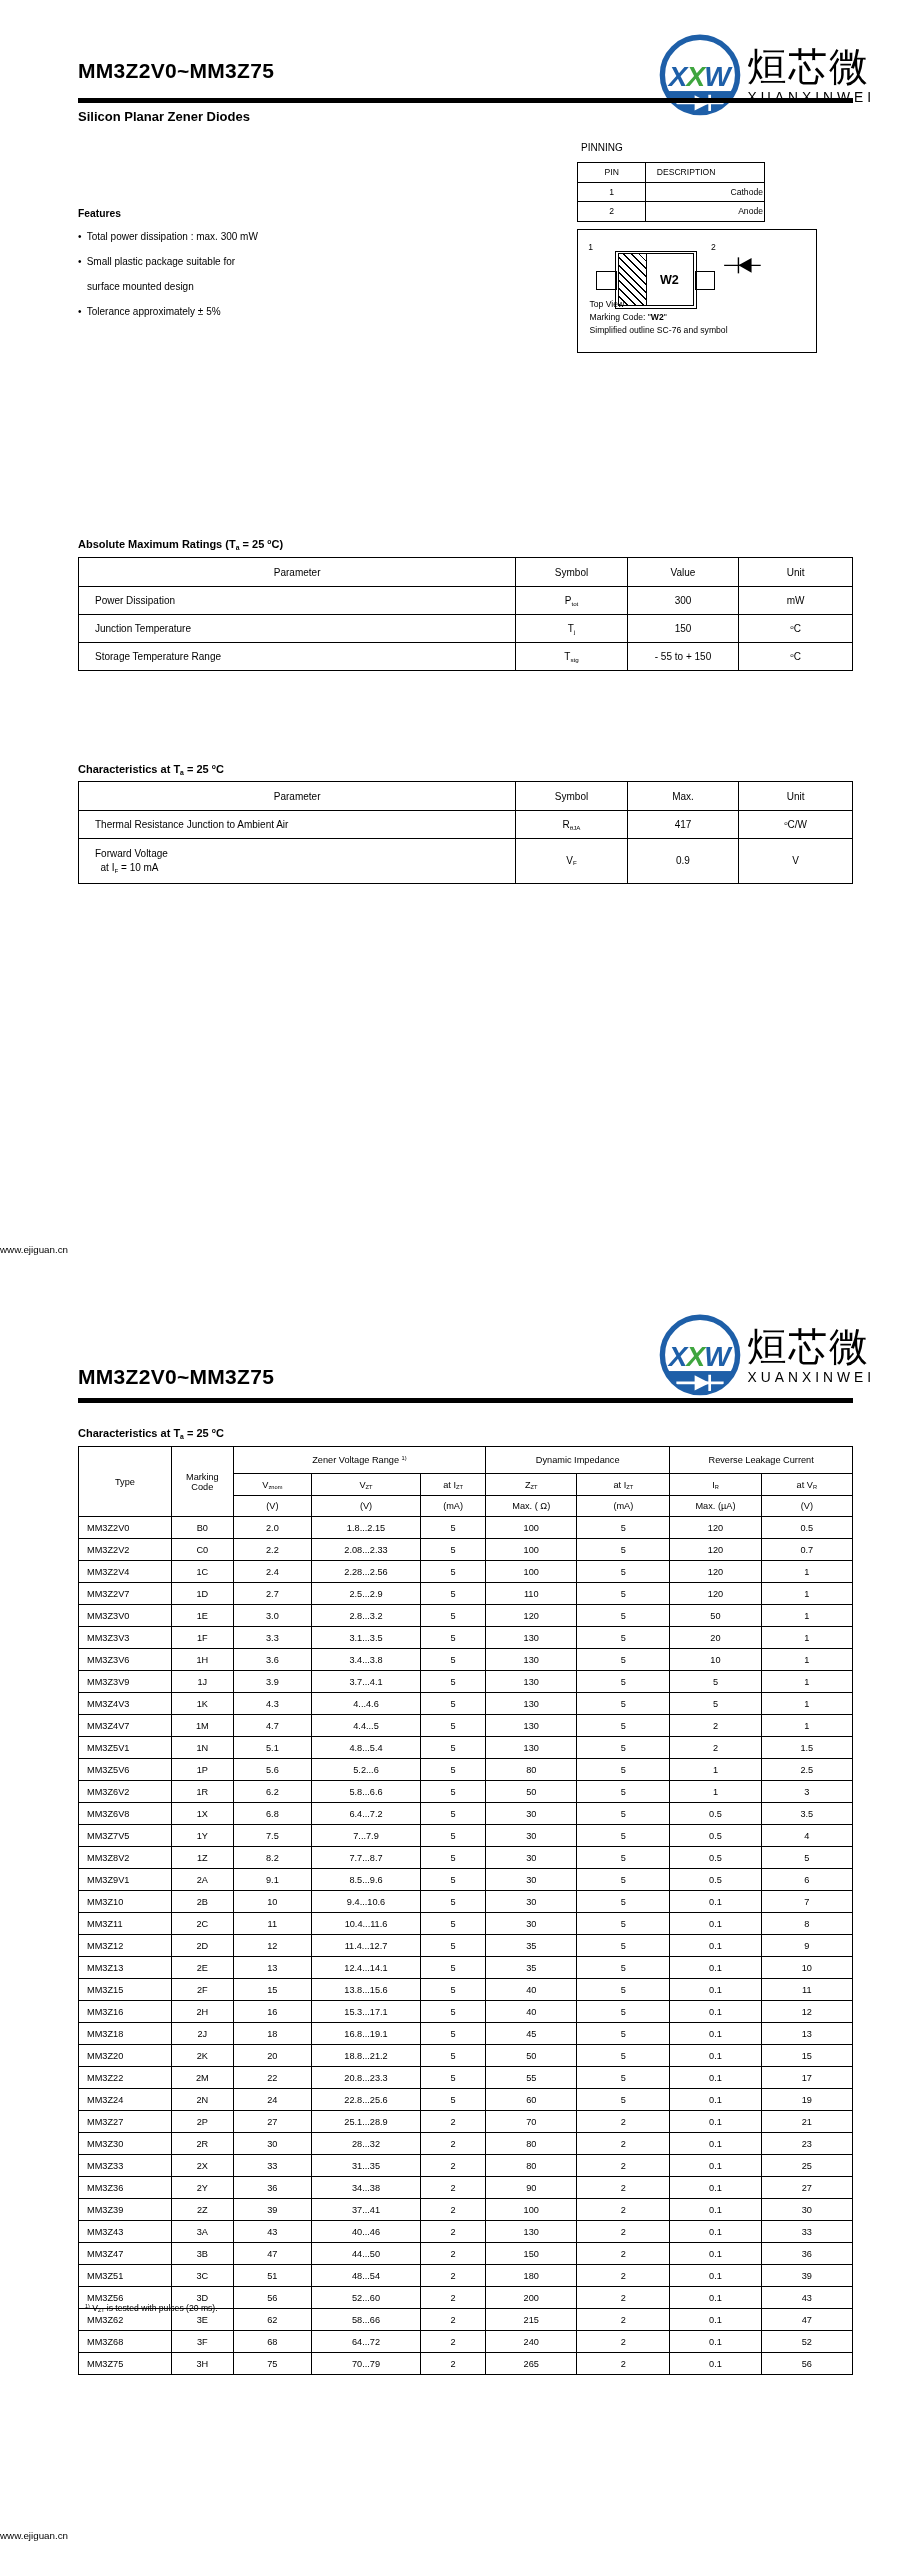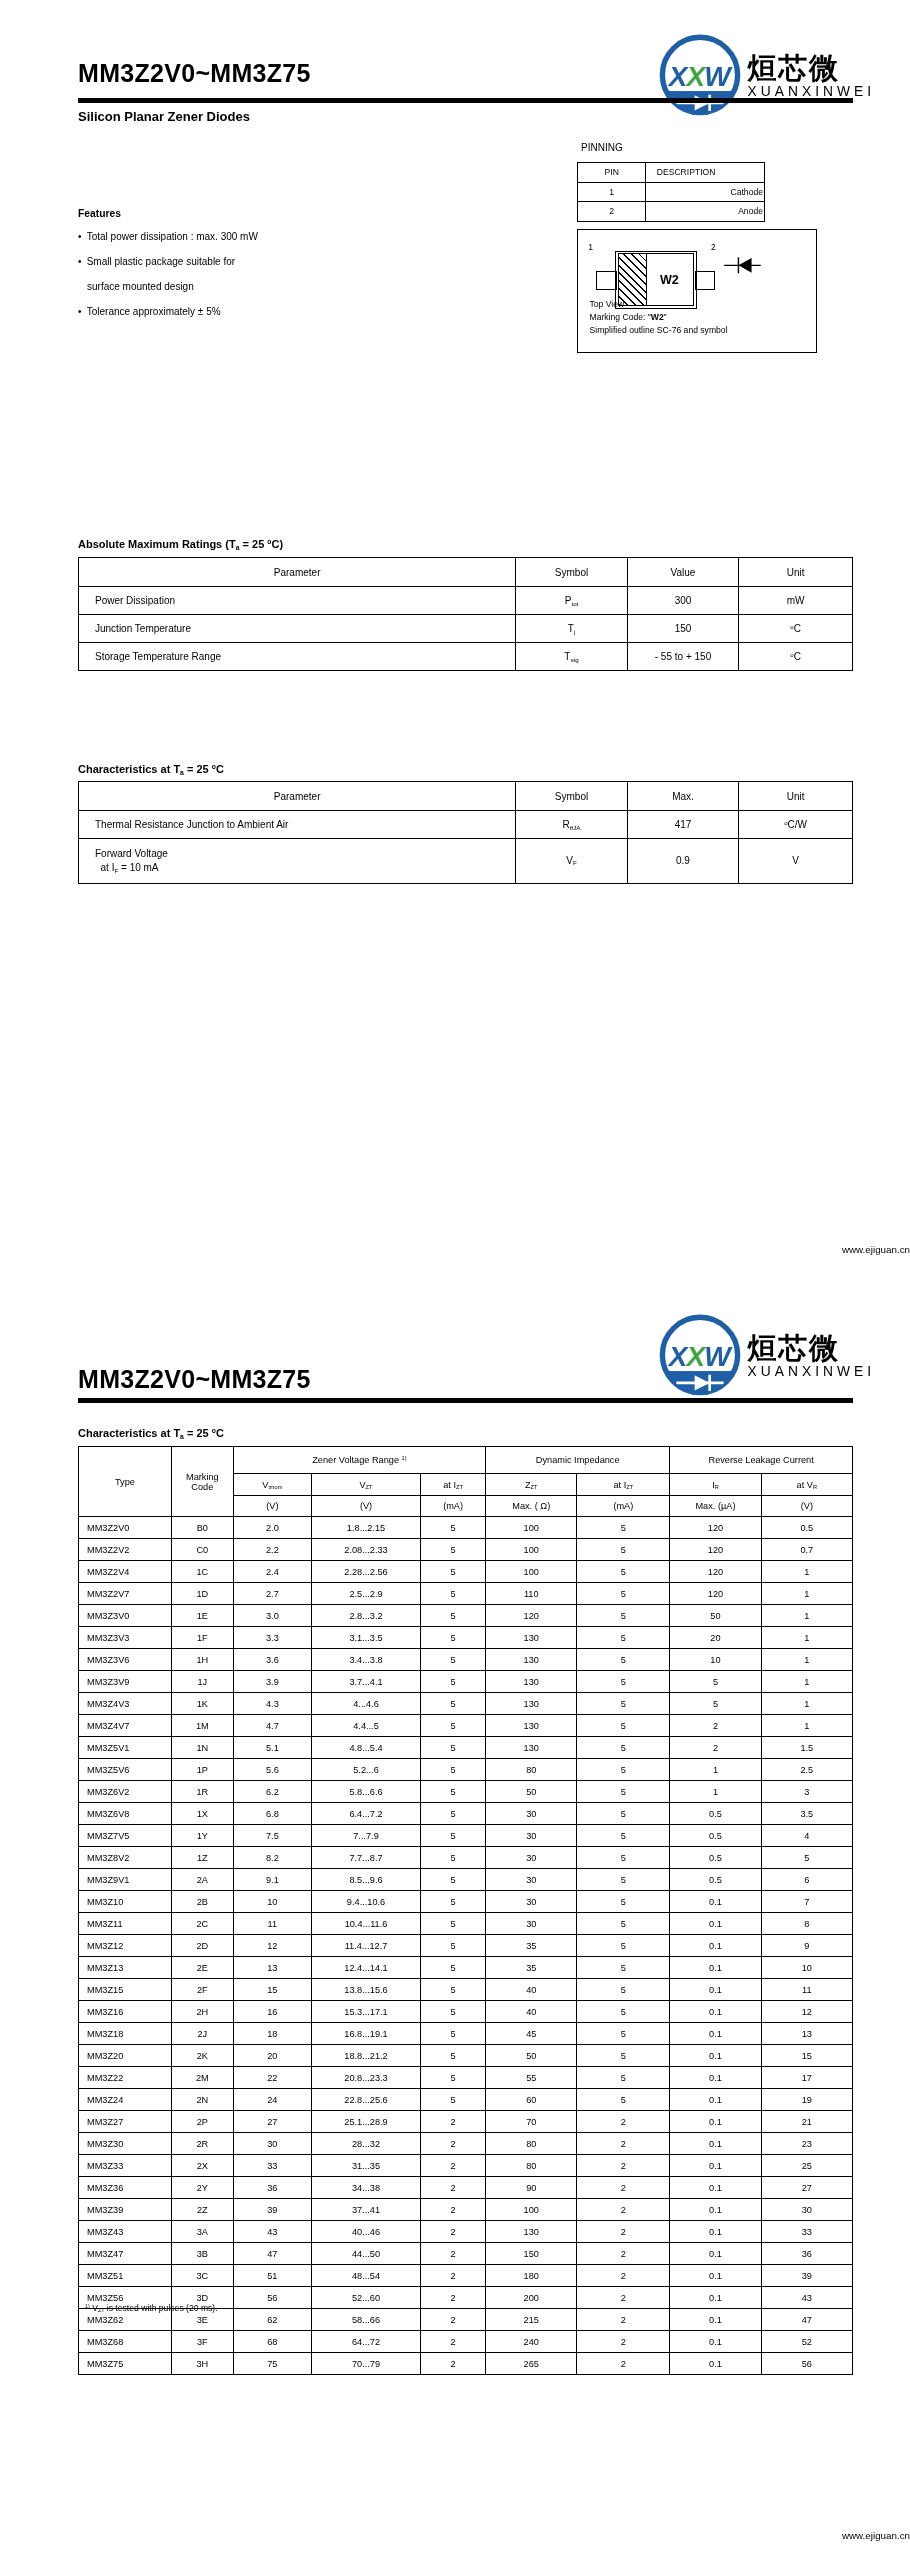--- a/index.html
+++ b/index.html
@@ -3,32 +3,32 @@
 <meta charset="utf-8">
 <style>
   html,body{margin:0;padding:0;background:#fff;}
   .sheet{position:relative;width:910px;height:2576px;background:#fff;color:#000;
          font-family:"Liberation Sans",sans-serif;overflow:hidden;}
   .abs{position:absolute;}
   sup{font-size:0.62em;vertical-align:baseline;position:relative;top:-0.55em;}
   sub{font-size:0.62em;vertical-align:baseline;position:relative;top:0.28em;}
 
   
-  .doc-title{left:78px;font-size:25px;font-weight:bold;letter-spacing:0.3px;}
+  .doc-title{left:78px;font-size:21px;font-weight:bold;letter-spacing:0.3px;}
   .t1{top:59px;} .t2{top:1365px;}
   .rule{left:78px;width:775px;height:5.2px;background:#000;}
   .r1{top:98px;} .r2{top:1398px;}
   .doc-subtitle{left:78px;top:109px;font-size:13px;font-weight:bold;}
 
   
   .logo{left:657px;width:224px;height:92px;display:flex;align-items:center;}
   .lg1{top:30px;} .lg2{top:1310px;}
   .logo svg{width:86px;height:86px;flex:0 0 auto;}
   .logo-text{margin-left:4.6px;}
-  .logo-cn{font-size:29px;font-weight:bold;line-height:1.05;letter-spacing:1.7px;white-space:nowrap;}
+  .logo-cn{font-size:39px;font-weight:normal;line-height:1.05;letter-spacing:1.7px;white-space:nowrap;}
   .logo-en{font-size:13.8px;letter-spacing:4px;margin-top:1.1px;white-space:nowrap;text-align:center;}
 
   
   .pinning-label{left:581px;top:142px;font-size:10px;}
   .pin-table-wrap{left:577px;top:162px;width:188px;}
   table{border-collapse:collapse;table-layout:fixed;width:100%;}
   .btable{border:1.1px solid #000;font-size:8.6px;}
   .btable th,.btable td{border:0.9px solid #000;height:16.6px;font-weight:normal;}
   .btable .c0{width:35%;text-align:center;}
   .btable .c1{text-align:left;padding-left:10.3px;}
@@ -77,21 +77,21 @@
   .ztable{border:1.7px solid #000;font-size:9.2px;}
   .ztable th,.ztable td{border:1.1px solid #000;font-weight:normal;text-align:center;}
   .ztable .row-group th{height:24px;border-top:1.7px solid #000;}
   .ztable .row-sym th{height:19px;}
   .ztable .row-units th{height:18px;border-bottom:1.7px solid #000;}
   .ztable tbody td{height:19px;}
   .ztable tbody td:first-child{text-align:left;padding-left:8px;}
   .ztable tbody tr:last-child td{border-bottom:1.7px solid #000;}
 
   .footnote{left:85px;top:2303px;font-size:8.6px;}
-  .footer-url{left:0;width:910px;text-align:right;font-size:9.8px;}
+  .footer-url{left:0;width:910px;text-align:left;font-size:9.8px;}
   .fu1{top:1244px;} .fu2{top:2530px;}
 </style>
 </head>
 <body>
 
 <div class="sheet">
 
   <div class="abs doc-title t1">MM3Z2V0~MM3Z75</div>
 
   <div class="abs logo lg1">

